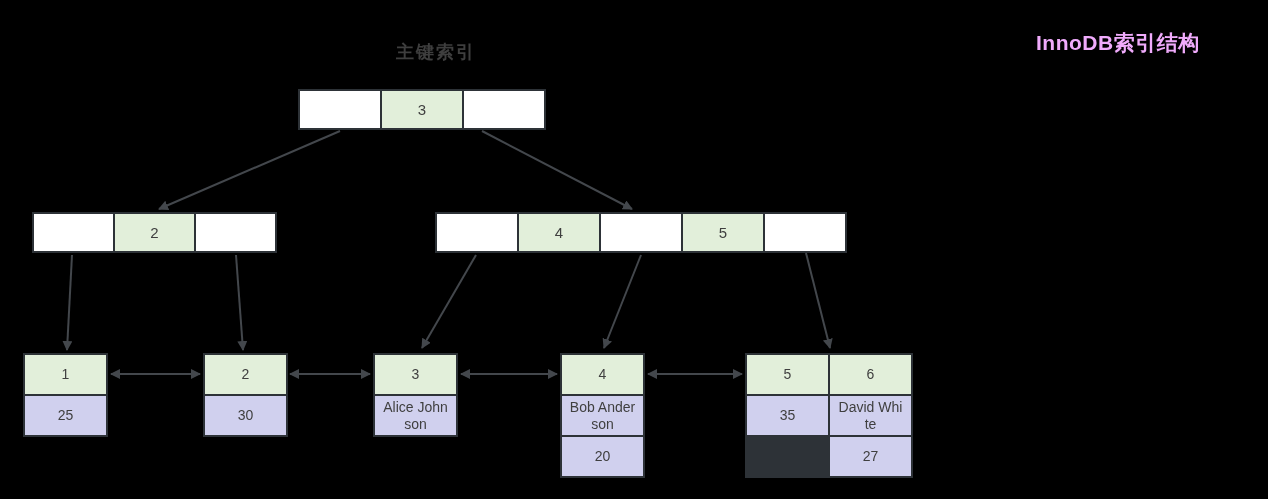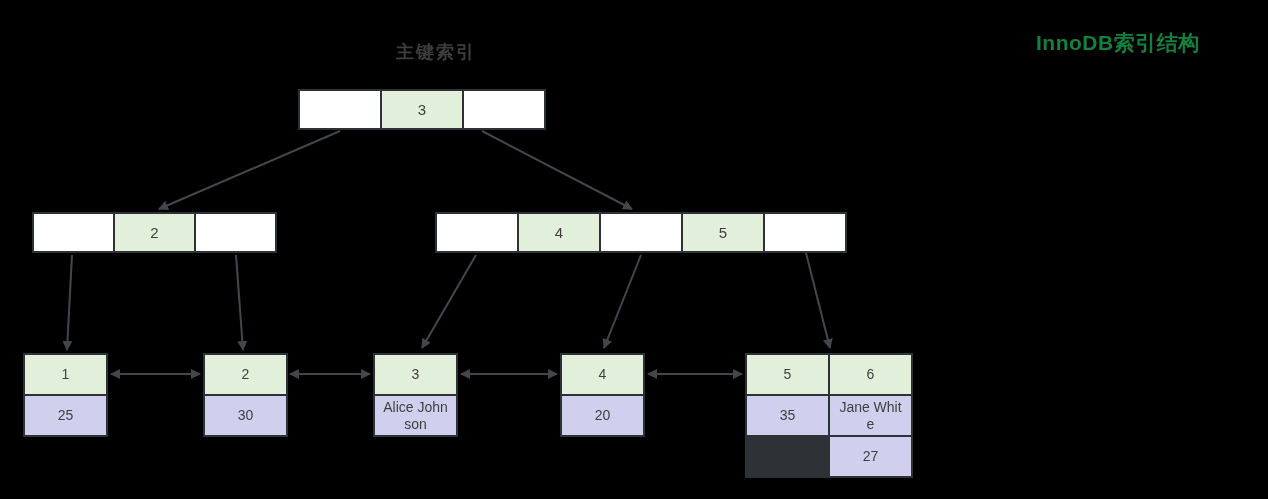--- a/index.html
+++ b/index.html
@@ -6,21 +6,21 @@
   .canvas{
     position:relative;width:1236px;height:499px;background:#000000;
     font-family:Liberation Sans, sans-serif;overflow:hidden;
   }
   .diagram-title{
     position:absolute;left:298px;top:40px;width:276px;text-align:center;
     font-size:18px;font-weight:bold;color:#3e3e3e;letter-spacing:2px;
   }
   .corner-title{
     position:absolute;left:1036px;top:29px;
-    font-size:21px;font-weight:bold;color:#15803d;letter-spacing:0.5px;
+    font-size:21px;font-weight:bold;color:#f0abfc;letter-spacing:0.5px;
   }
   .node{
     position:absolute;display:flex;height:41px;box-sizing:border-box;
     border:2px solid #2d3237;background:#2d3237;
   }
   .cell{
     flex:1;display:flex;align-items:center;justify-content:center;
     background:#ffffff;border-right:2px solid #2d3237;
     font-size:15px;color:#3f3f3f;
   }
@@ -87,32 +87,33 @@
   <div class="leaf" style="left:373px;top:353px;">
     <div class="leaf-col">
       <div class="leaf-row key">3</div>
       <div class="leaf-row">Alice Johnson</div>
     </div>
   </div>
 
   <div class="leaf" style="left:560px;top:353px;">
     <div class="leaf-col">
       <div class="leaf-row key">4</div>
+      <div class="leaf-row">Bob Anderson</div>
       <div class="leaf-row">20</div>
     </div>
   </div>
 
   <div class="leaf" style="left:745px;top:353px;">
     <div class="leaf-col">
       <div class="leaf-row key">5</div>
       <div class="leaf-row">35</div>
     </div>
     <div class="leaf-col">
       <div class="leaf-row key">6</div>
-      <div class="leaf-row">Jane White</div>
+      <div class="leaf-row">David White</div>
       <div class="leaf-row">27</div>
     </div>
   </div>
 
   <svg class="edges" width="1268" height="499" viewBox="0 0 1268 499">
     <defs>
       <marker id="ah" markerUnits="userSpaceOnUse" markerWidth="12" markerHeight="12" refX="9" refY="5" orient="auto-start-reverse">
         <path d="M0,0 L10,5 L0,10 z" fill="#43474c"></path>
       </marker>
     </defs>

